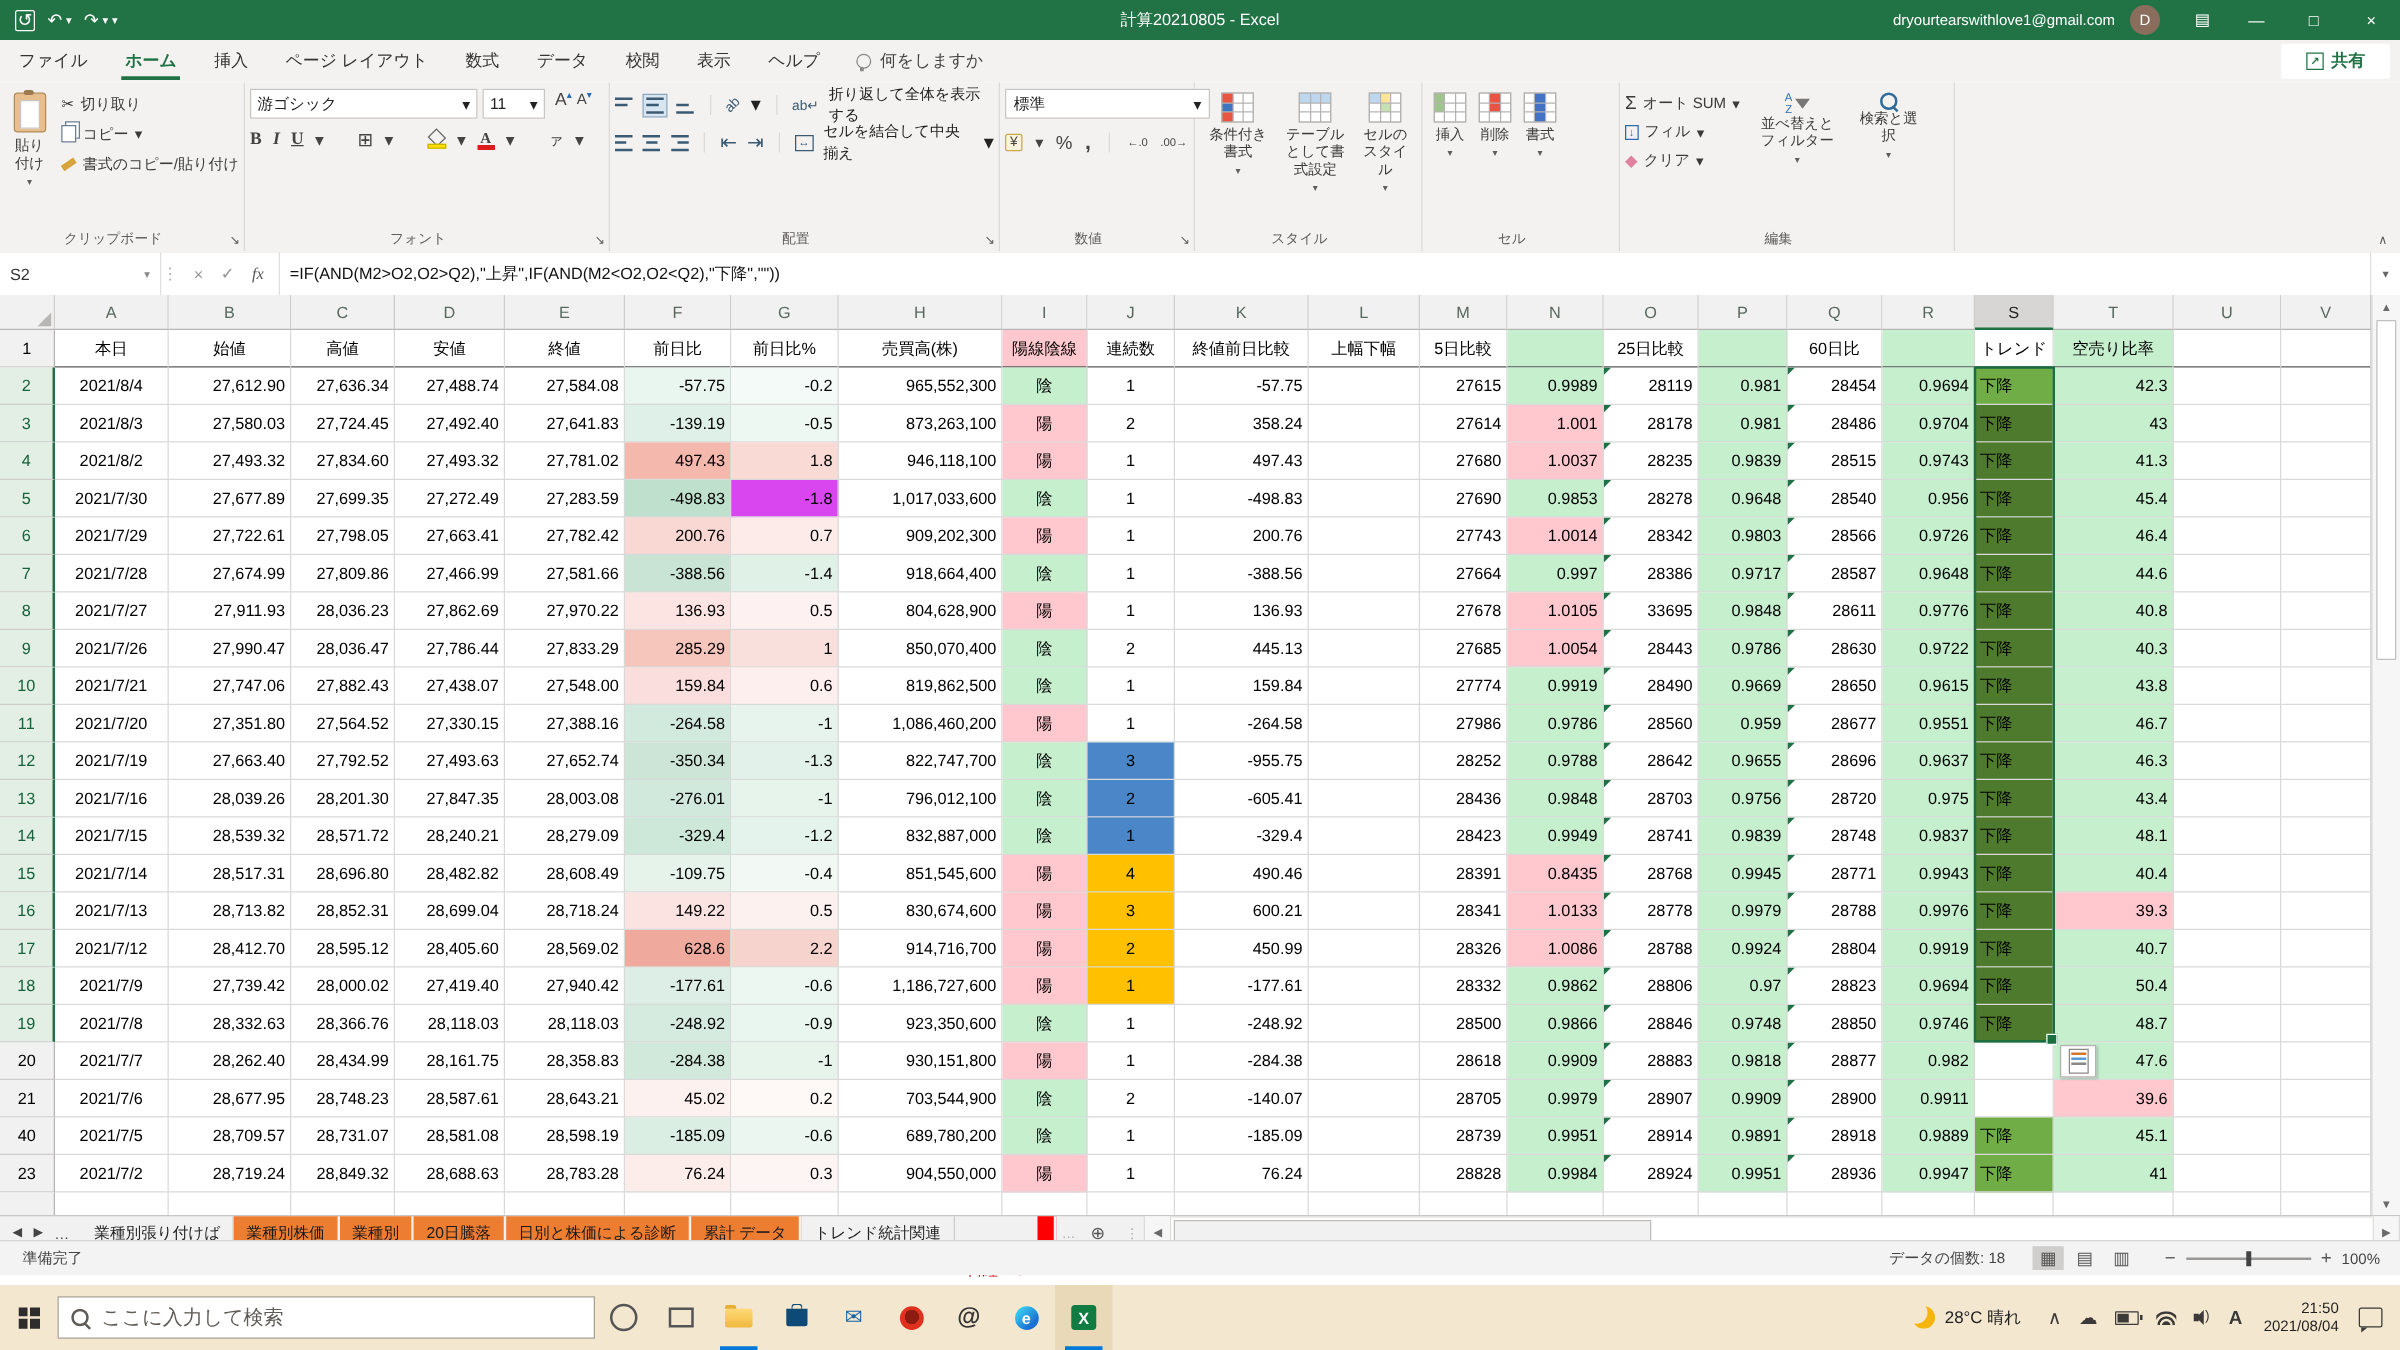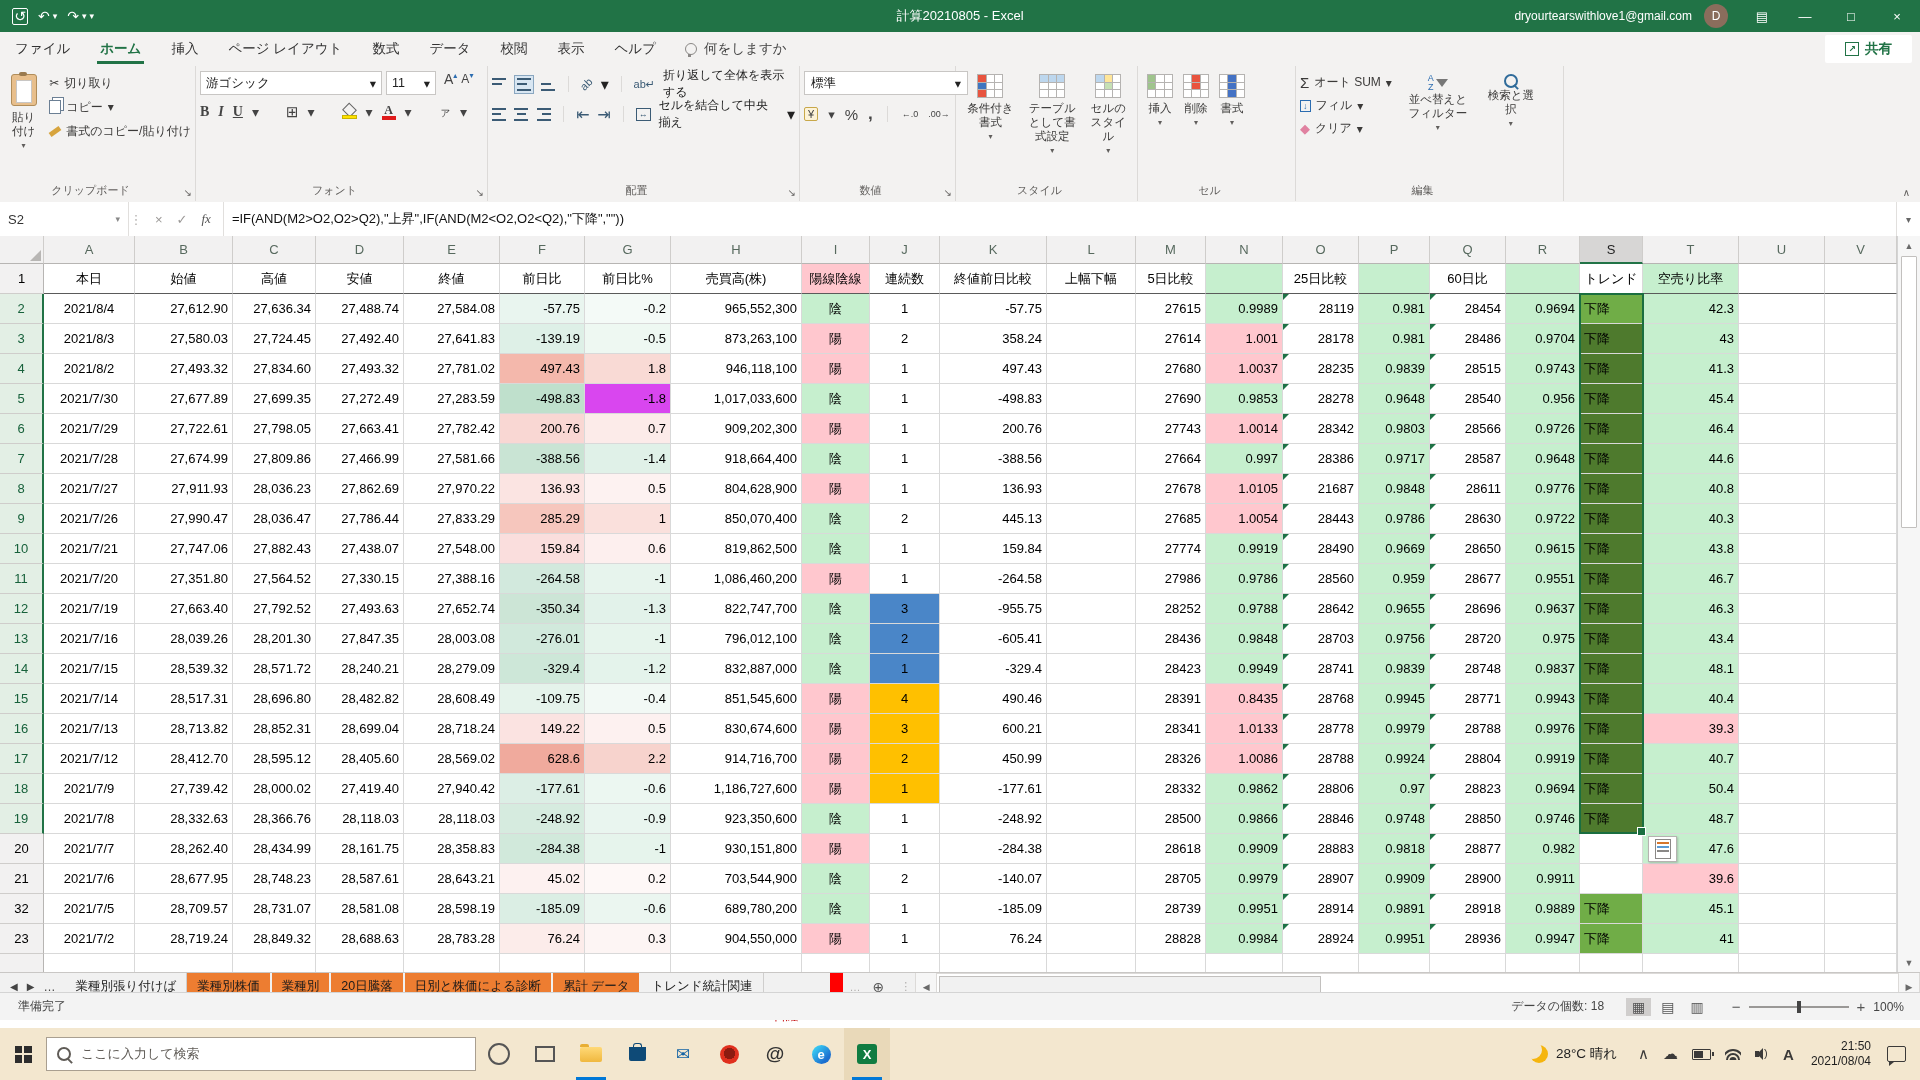--- a/index.html
+++ b/index.html
@@ -141,21 +141,21 @@
   .ztrack{width:100px;height:2px;background:#9a9896;position:relative;}
   .zthumb{position:absolute;left:48px;top:-5px;width:4px;height:12px;background:#444;}
   
   .taskbar{position:absolute;top:1028px;left:0;right:0;height:52px;background:#f3e7cf;display:flex;align-items:center;}
   .tile{width:46px;height:52px;display:flex;align-items:center;justify-content:center;position:relative;flex:none;}
   .tile.open::after{content:"";position:absolute;bottom:0;left:8px;right:8px;height:3px;background:#0078d7;}
   .tile.activeapp{background:#e9d9b9;}
   .winlogo{width:17px;height:17px;display:grid;grid-template-columns:1fr 1fr;grid-template-rows:1fr 1fr;gap:2px;}
   .winlogo i{background:#2d2d2d;}
   .searchbox{width:430px;height:34px;background:#fff;border:1px solid #a99f90;display:flex;align-items:center;gap:10px;
-    padding:0 10px;font-size:13px;color:#5f5b56;box-sizing:border-box;flex:none;}
+    padding:0 10px;font-size:16px;color:#5f5b56;box-sizing:border-box;flex:none;}
   .smag{width:10px;height:10px;border:2px solid #5f5b56;border-radius:50%;position:relative;flex:none;}
   .smag::after{content:"";position:absolute;width:2px;height:6px;background:#5f5b56;transform:rotate(-45deg);left:10px;top:9px;}
   .cortana{width:18px;height:18px;border:2px solid #555;border-radius:50%;}
   .taskview{width:16px;height:12px;border:2px solid #555;position:relative;background:#f3e7cf;}
   .taskview::before{content:"";position:absolute;left:-5px;top:-5px;width:16px;height:12px;border:2px solid #777;z-index:-1;}
   .folder{width:22px;height:15px;background:linear-gradient(#ffd977,#f0b83f);border-radius:2px;position:relative;}
   .folder::before{content:"";position:absolute;top:-3px;left:0;width:9px;height:3px;background:#e8ae34;border-radius:2px 2px 0 0;}
   .storeic{width:17px;height:14px;background:#0e4a77;position:relative;border-radius:0 0 2px 2px;}
   .storeic::before{content:"";position:absolute;top:-4px;left:4px;width:7px;height:4px;border:1.5px solid #0e4a77;border-bottom:none;border-radius:3px 3px 0 0;}
   .mailic{font-size:17px;color:#1464a5;}
@@ -733,21 +733,21 @@
         <div class="gc num">27,970.22</div>
         <div class="gc num" style="background: rgb(251, 228, 226);">136.93</div>
         <div class="gc num" style="background: rgb(253, 242, 241);">0.5</div>
         <div class="gc num">804,628,900</div>
         <div class="gc ctr cp">陽</div>
         <div class="gc ctr ">1</div>
         <div class="gc num">136.93</div>
         <div class="gc "></div>
         <div class="gc num">27678</div>
         <div class="gc num cp">1.0105</div>
-        <div class="gc num tri">21687</div>
+        <div class="gc num tri">33695</div>
         <div class="gc num cg">0.9848</div>
         <div class="gc num tri">28611</div>
         <div class="gc num cg">0.9776</div>
         <div class="gc s-sel">下降</div>
         <div class="gc num cg">40.8</div>
         <div class="gc "></div>
         <div class="gc "></div>
       </div>
       <div class="grow r">
         <div class="gc rh sel">9</div>
@@ -1068,21 +1068,21 @@
         <div class="gc num tri">28907</div>
         <div class="gc num cg">0.9909</div>
         <div class="gc num tri">28900</div>
         <div class="gc num cg">0.9911</div>
         <div class="gc "></div>
         <div class="gc num cp">39.6</div>
         <div class="gc "></div>
         <div class="gc "></div>
       </div>
       <div class="grow r">
-        <div class="gc rh">32</div>
+        <div class="gc rh">40</div>
         <div class="gc ctr">2021/7/5</div>
         <div class="gc num">28,709.57</div>
         <div class="gc num">28,731.07</div>
         <div class="gc num">28,581.08</div>
         <div class="gc num">28,598.19</div>
         <div class="gc num" style="background: rgb(219, 238, 228);">-185.09</div>
         <div class="gc num" style="background: rgb(235, 246, 240);">-0.6</div>
         <div class="gc num">689,780,200</div>
         <div class="gc ctr cg">陰</div>
         <div class="gc ctr ">1</div>

